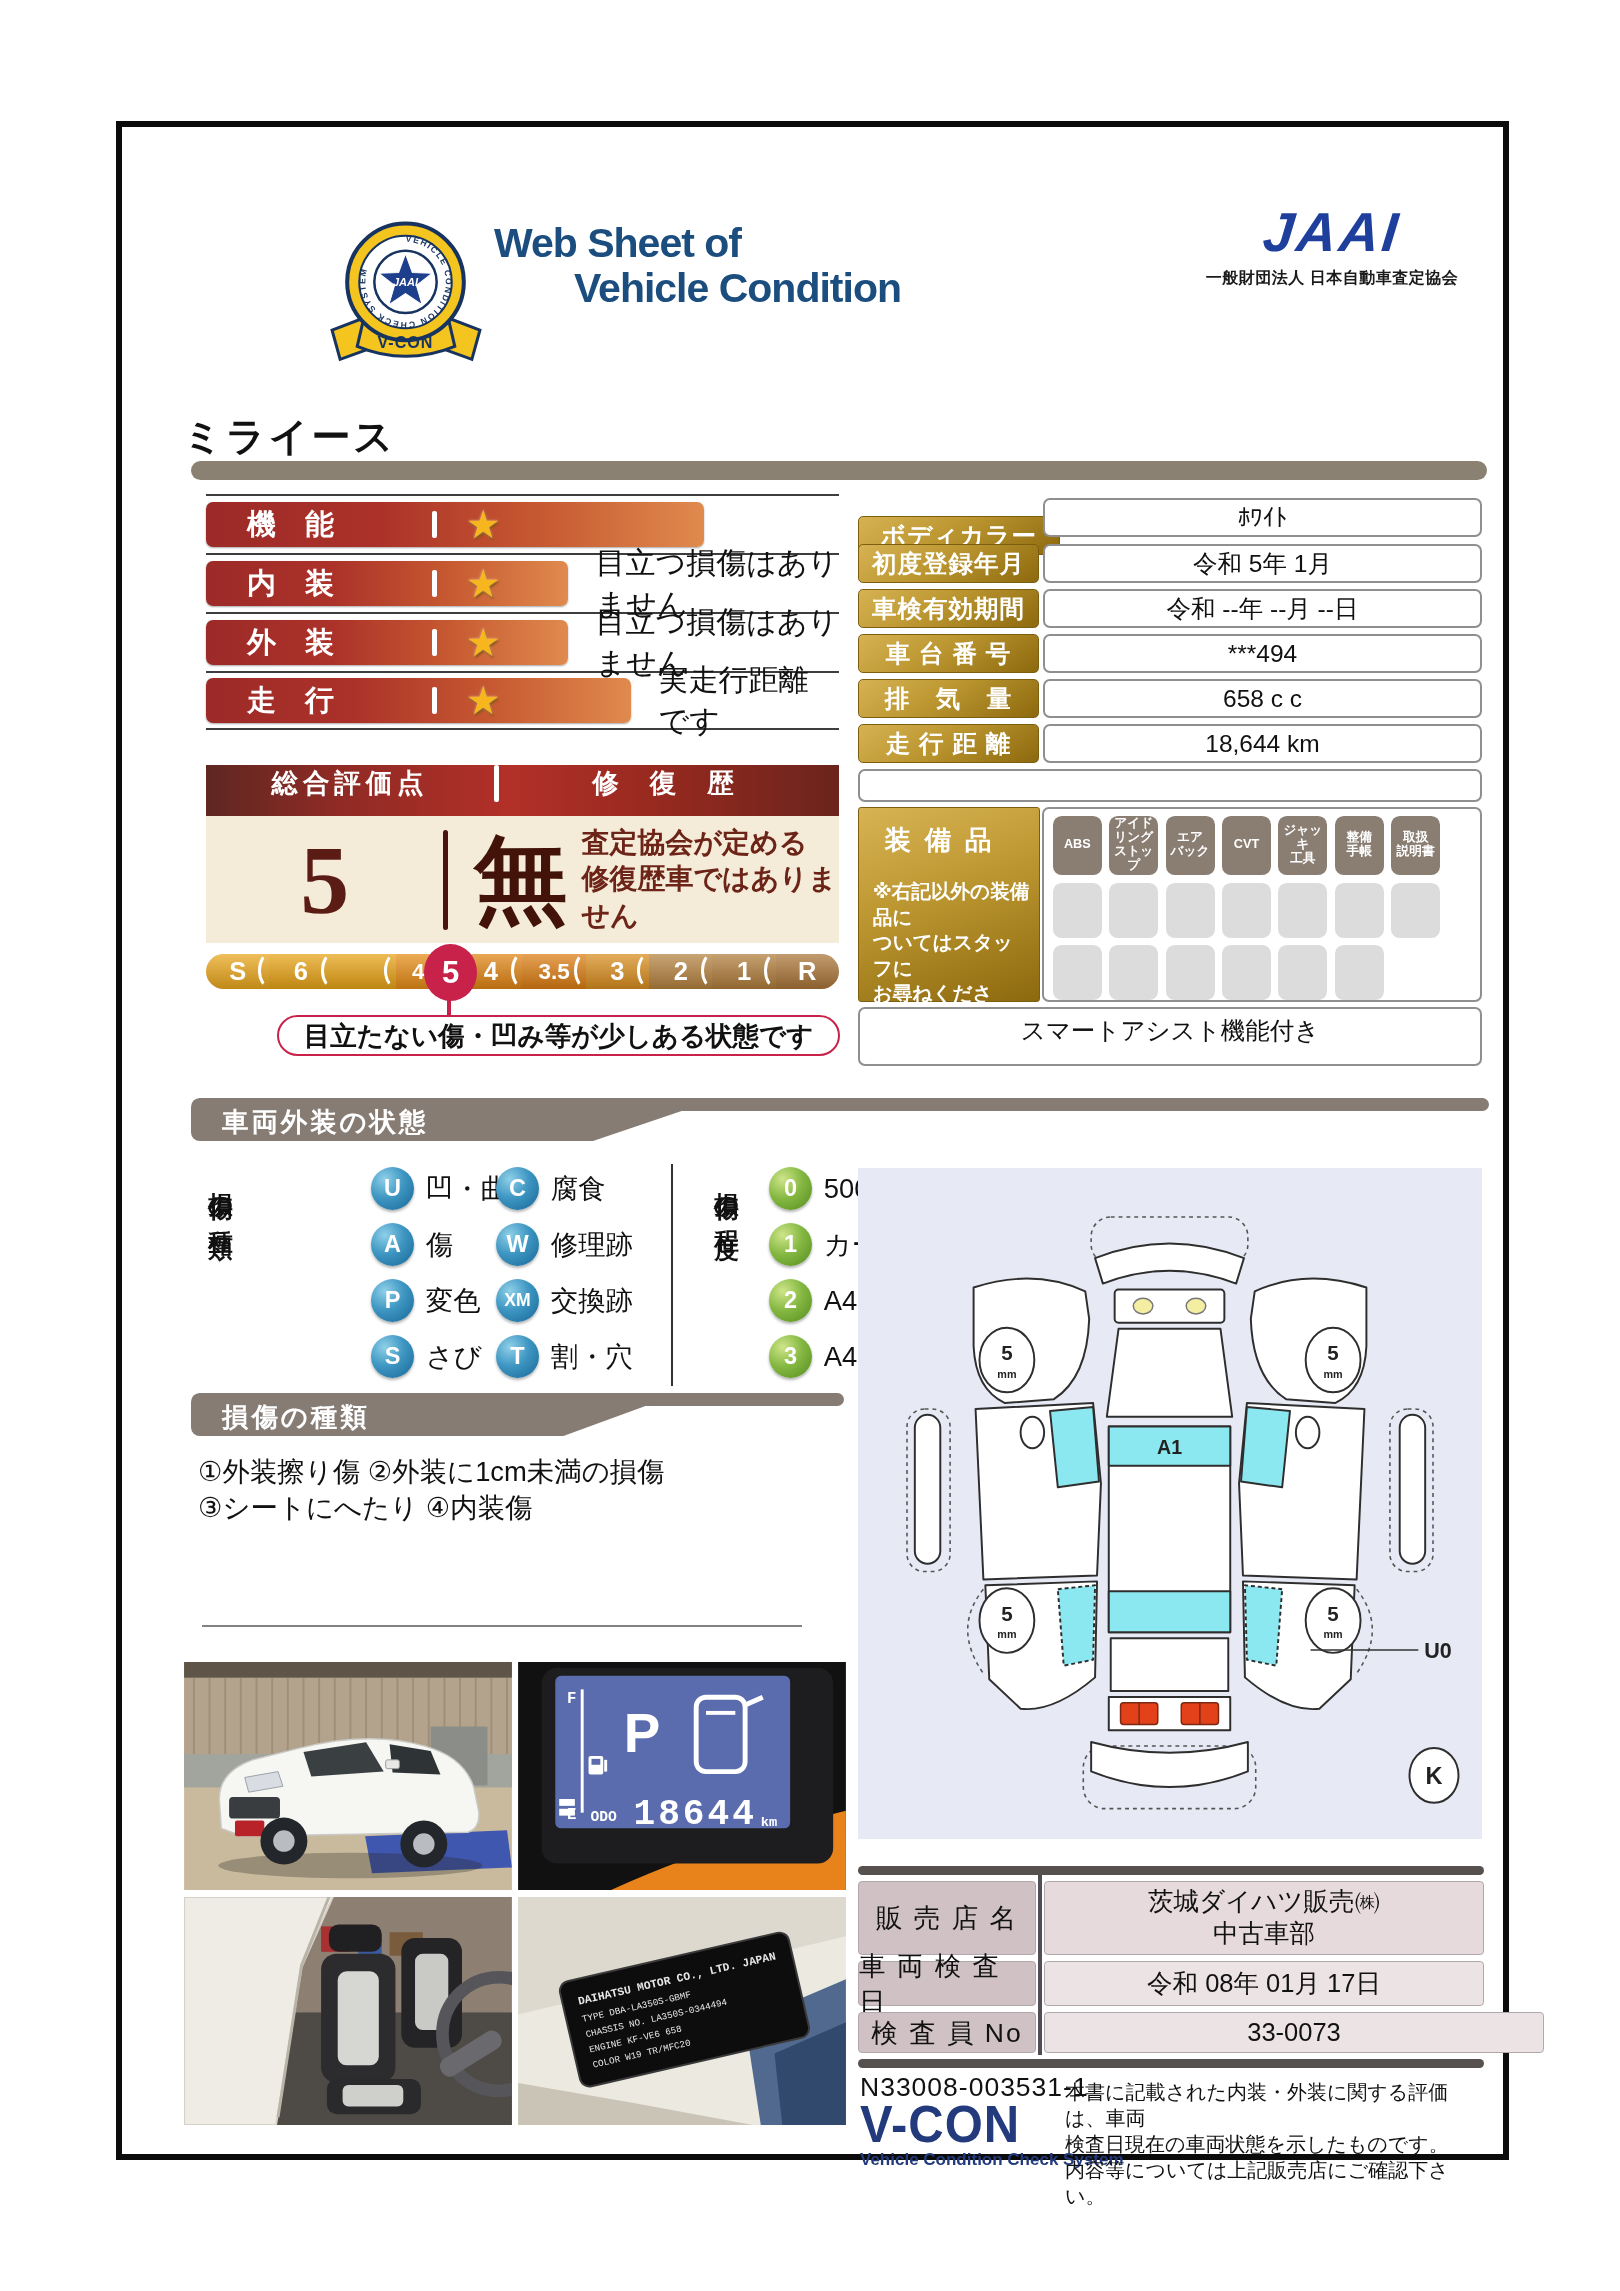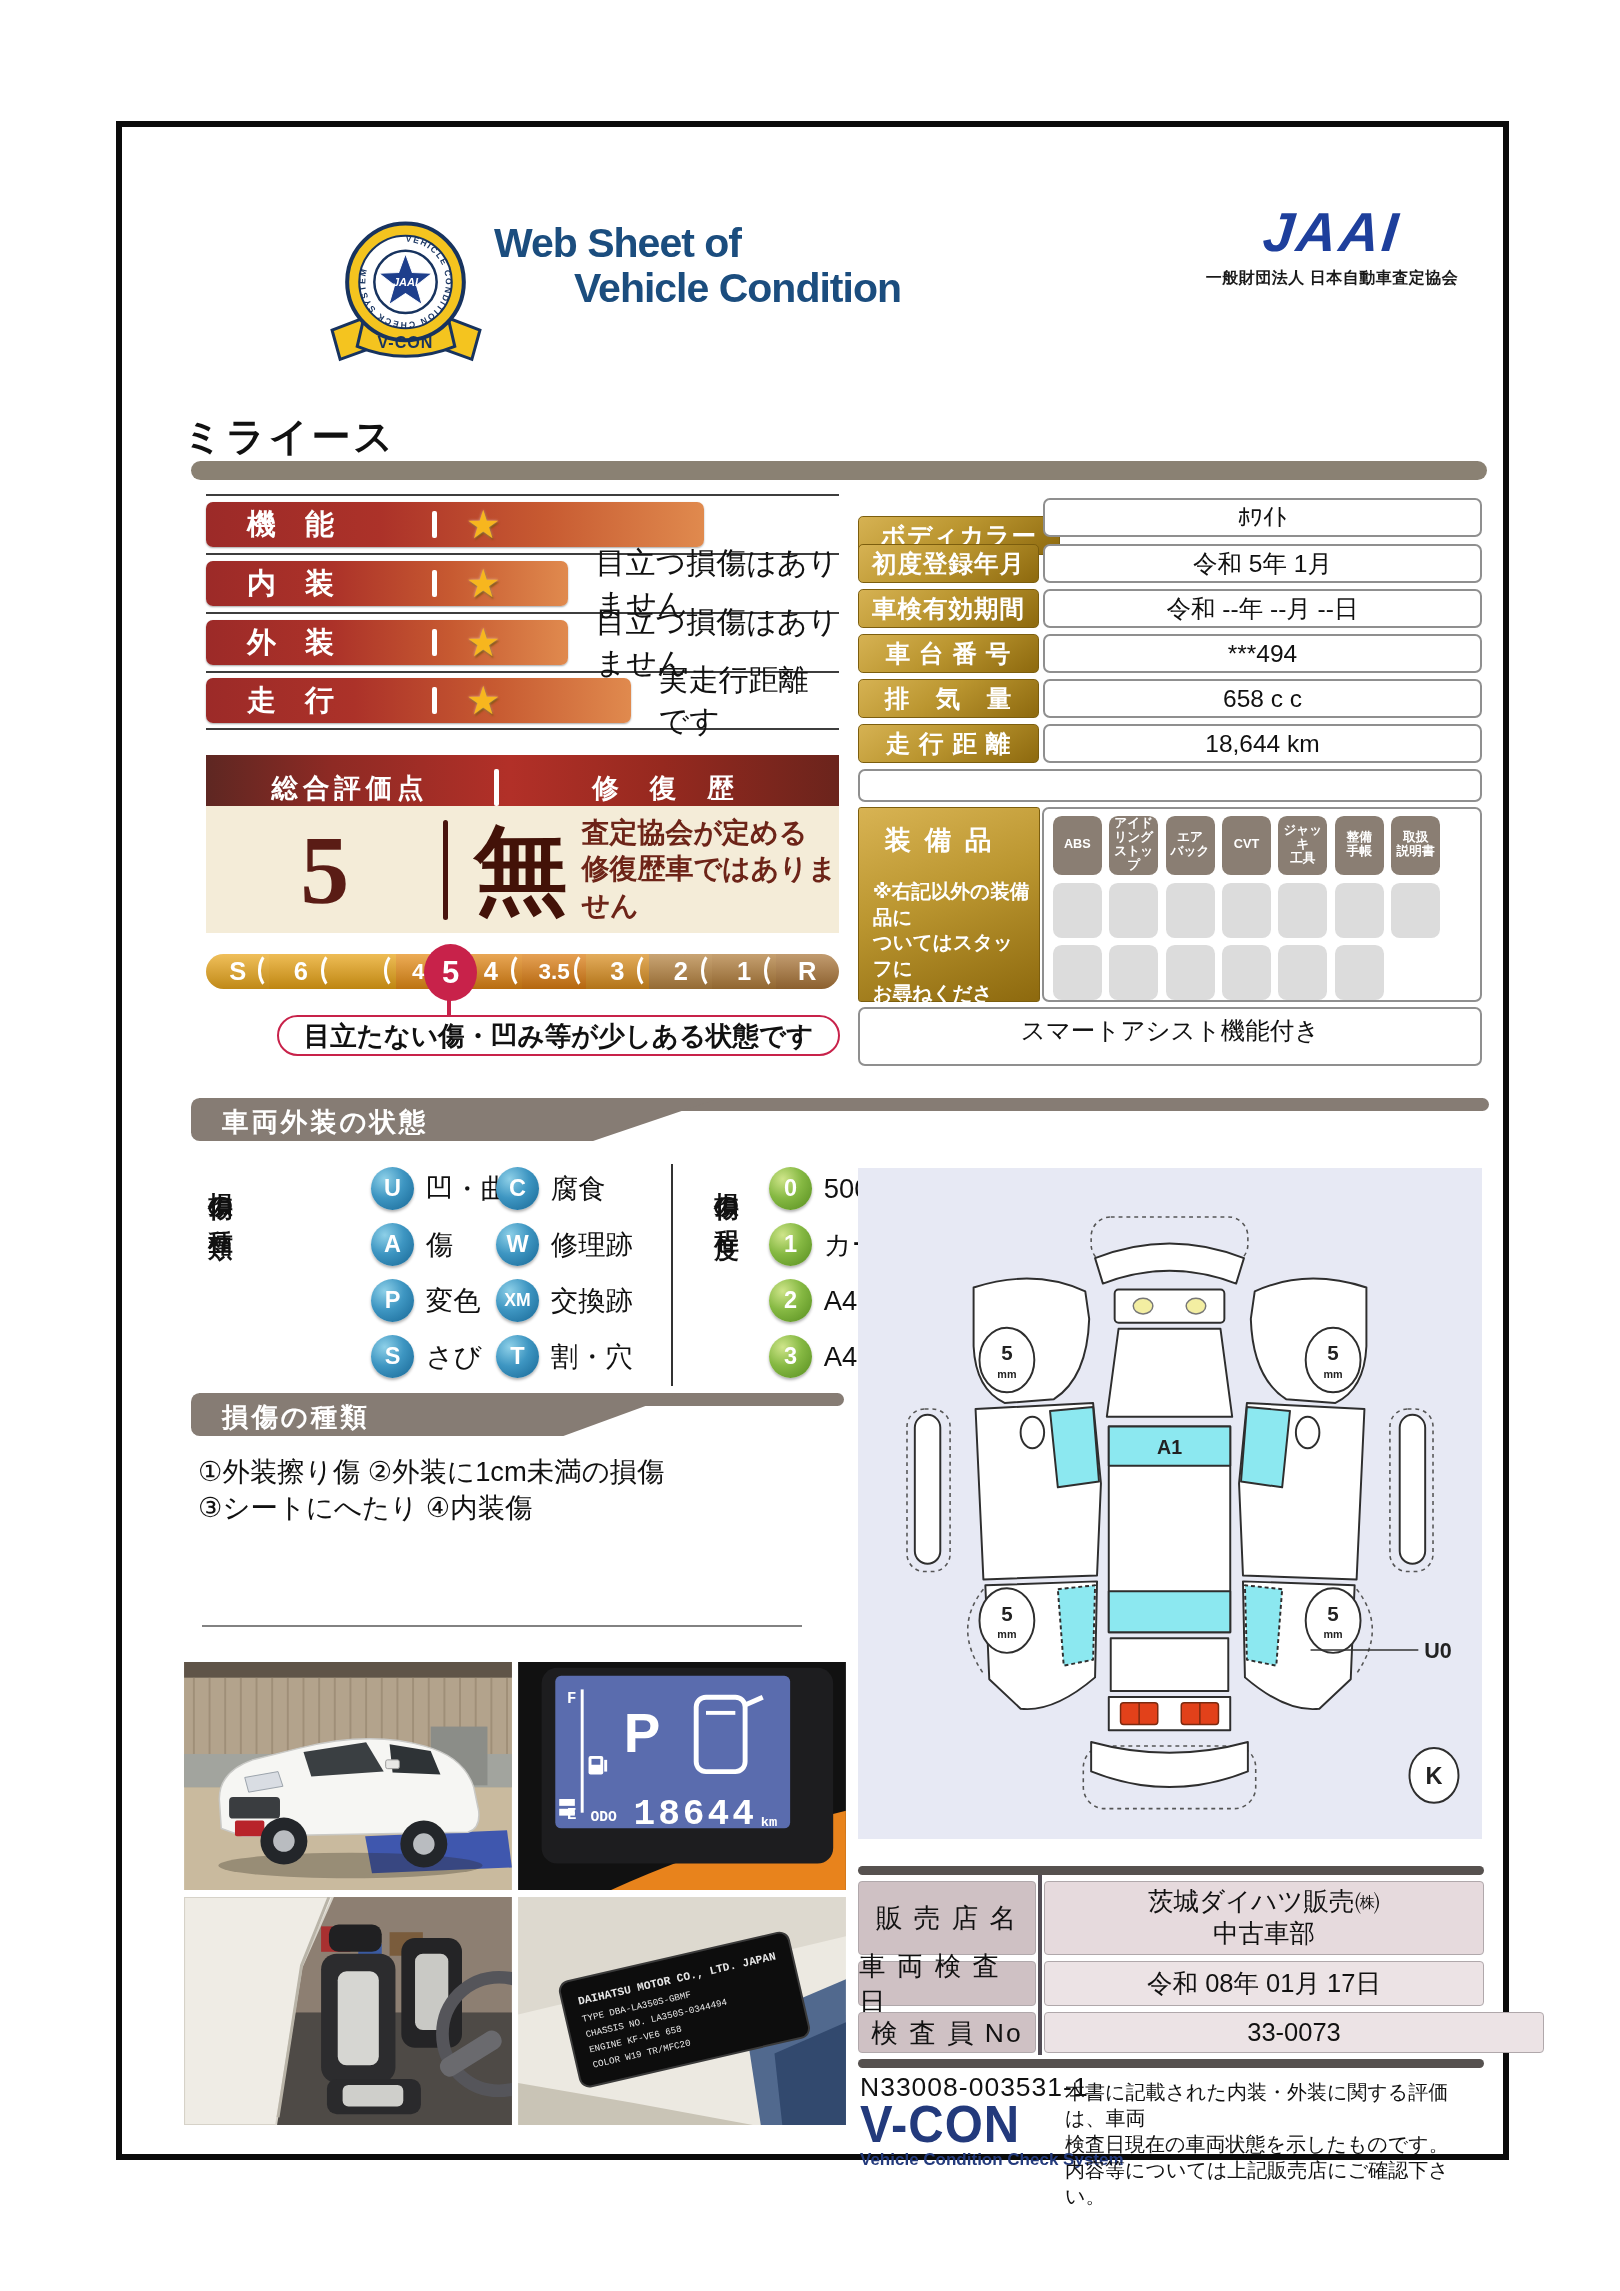--- a/index.html
+++ b/index.html
@@ -27,22 +27,22 @@
   .pill { width:498px; height:45px; border-radius:6.9px; display:flex; align-items:center;
           background:linear-gradient(90deg,#9c2a28 0%,#ac3229 35%,#c75a31 68%,#e08a4e 100%);
           box-shadow:0 1px 2px rgba(0,0,0,.35); }
   .pill .lab { color:#fff; font-weight:bold; font-size:29px; padding-left:41px; width:216px; }
   .pill .bar { width:4.9px; height:27.4px; background:#fff; border-radius:2px; margin:0 29px 0 9.8px; }
   .pill .star { font-size:39px; color:#f7b61e; text-shadow:0 0 2.9px #fff8, 1px 2px 2px #7a4a00; line-height:1; }
   .rdesc { margin-left:27.4px; font-size:30px; color:#111; }
 
   
   .score { left:84px; top:628px; width:633px; }
-  .score-head { height:51px; display:flex; align-items:flex-end;
-    background:linear-gradient(90deg,#5e2722 0%,#8e2a24 20%,#b23028 48%,#96291f 72%,#6b241c 100%); }
+  .score-head { height:51px; display:flex; align-items:flex-start;
+    background:linear-gradient(90deg,#5e2722 0%,#8e2a24 20%,#b23028 48%,#96291f 72%,#6b241c 100%);margin-top:10px; }
   .score-head .hl { width:288px; text-align:center; color:#fff; font-weight:bold; font-size:26.5px; letter-spacing:4.9px; }
   .score-head .hv { width:4.9px; height:37px; background:#fff; border-radius:2px; }
   .score-head .hr { flex:1; text-align:center; color:#fff; font-weight:bold; font-size:26.5px; letter-spacing:11.8px; }
   .score-body { height:127px; background:#f4ecd8; display:flex; align-items:center; }
   .score-body .num { width:288px; text-align:center; font-family:"Liberation Serif","DejaVu Serif",serif;
                      font-size:98px; font-weight:bold; color:#5a1c15; line-height:1; }
   .score-body .vline { width:5.9px; height:100px; background:#49140e; border-radius:2.9px; }
   .score-body .mu { font-family:"Liberation Serif","DejaVu Serif",serif; font-size:94px; font-weight:bold;
                     color:#431208; margin-left:25.5px; line-height:1; }
   .score-body .note { margin-left:13.7px; font-size:28px; font-weight:bold; color:#6d2418; line-height:1.3; }

